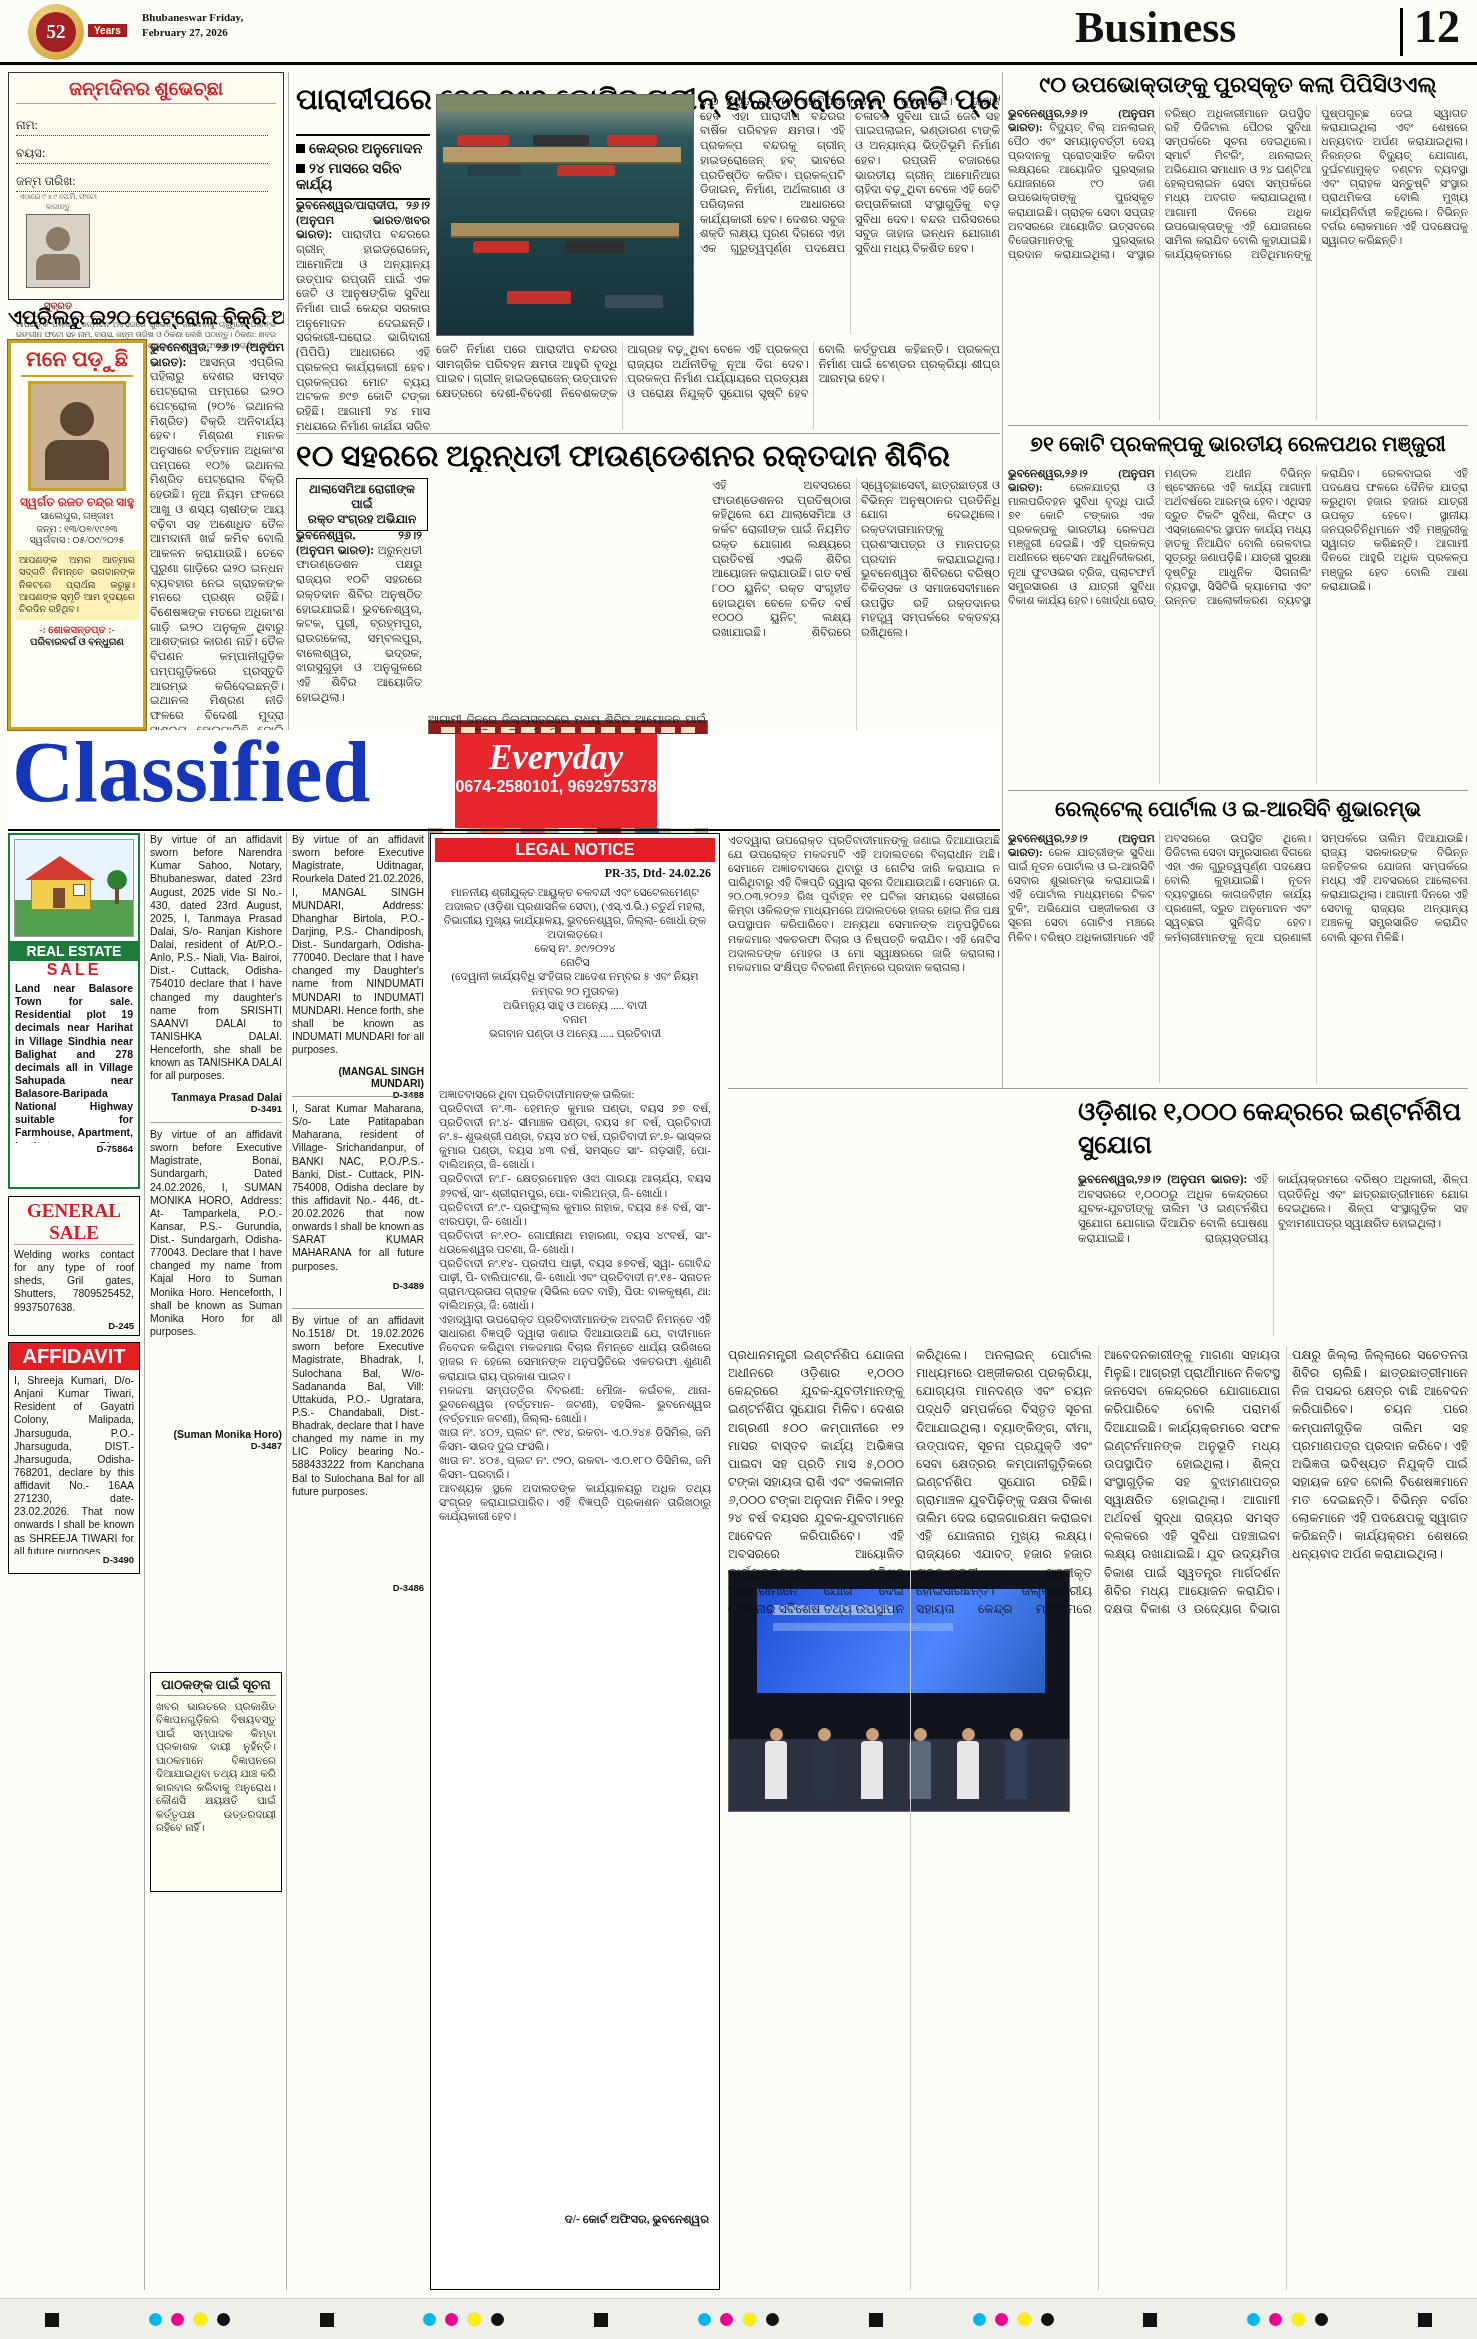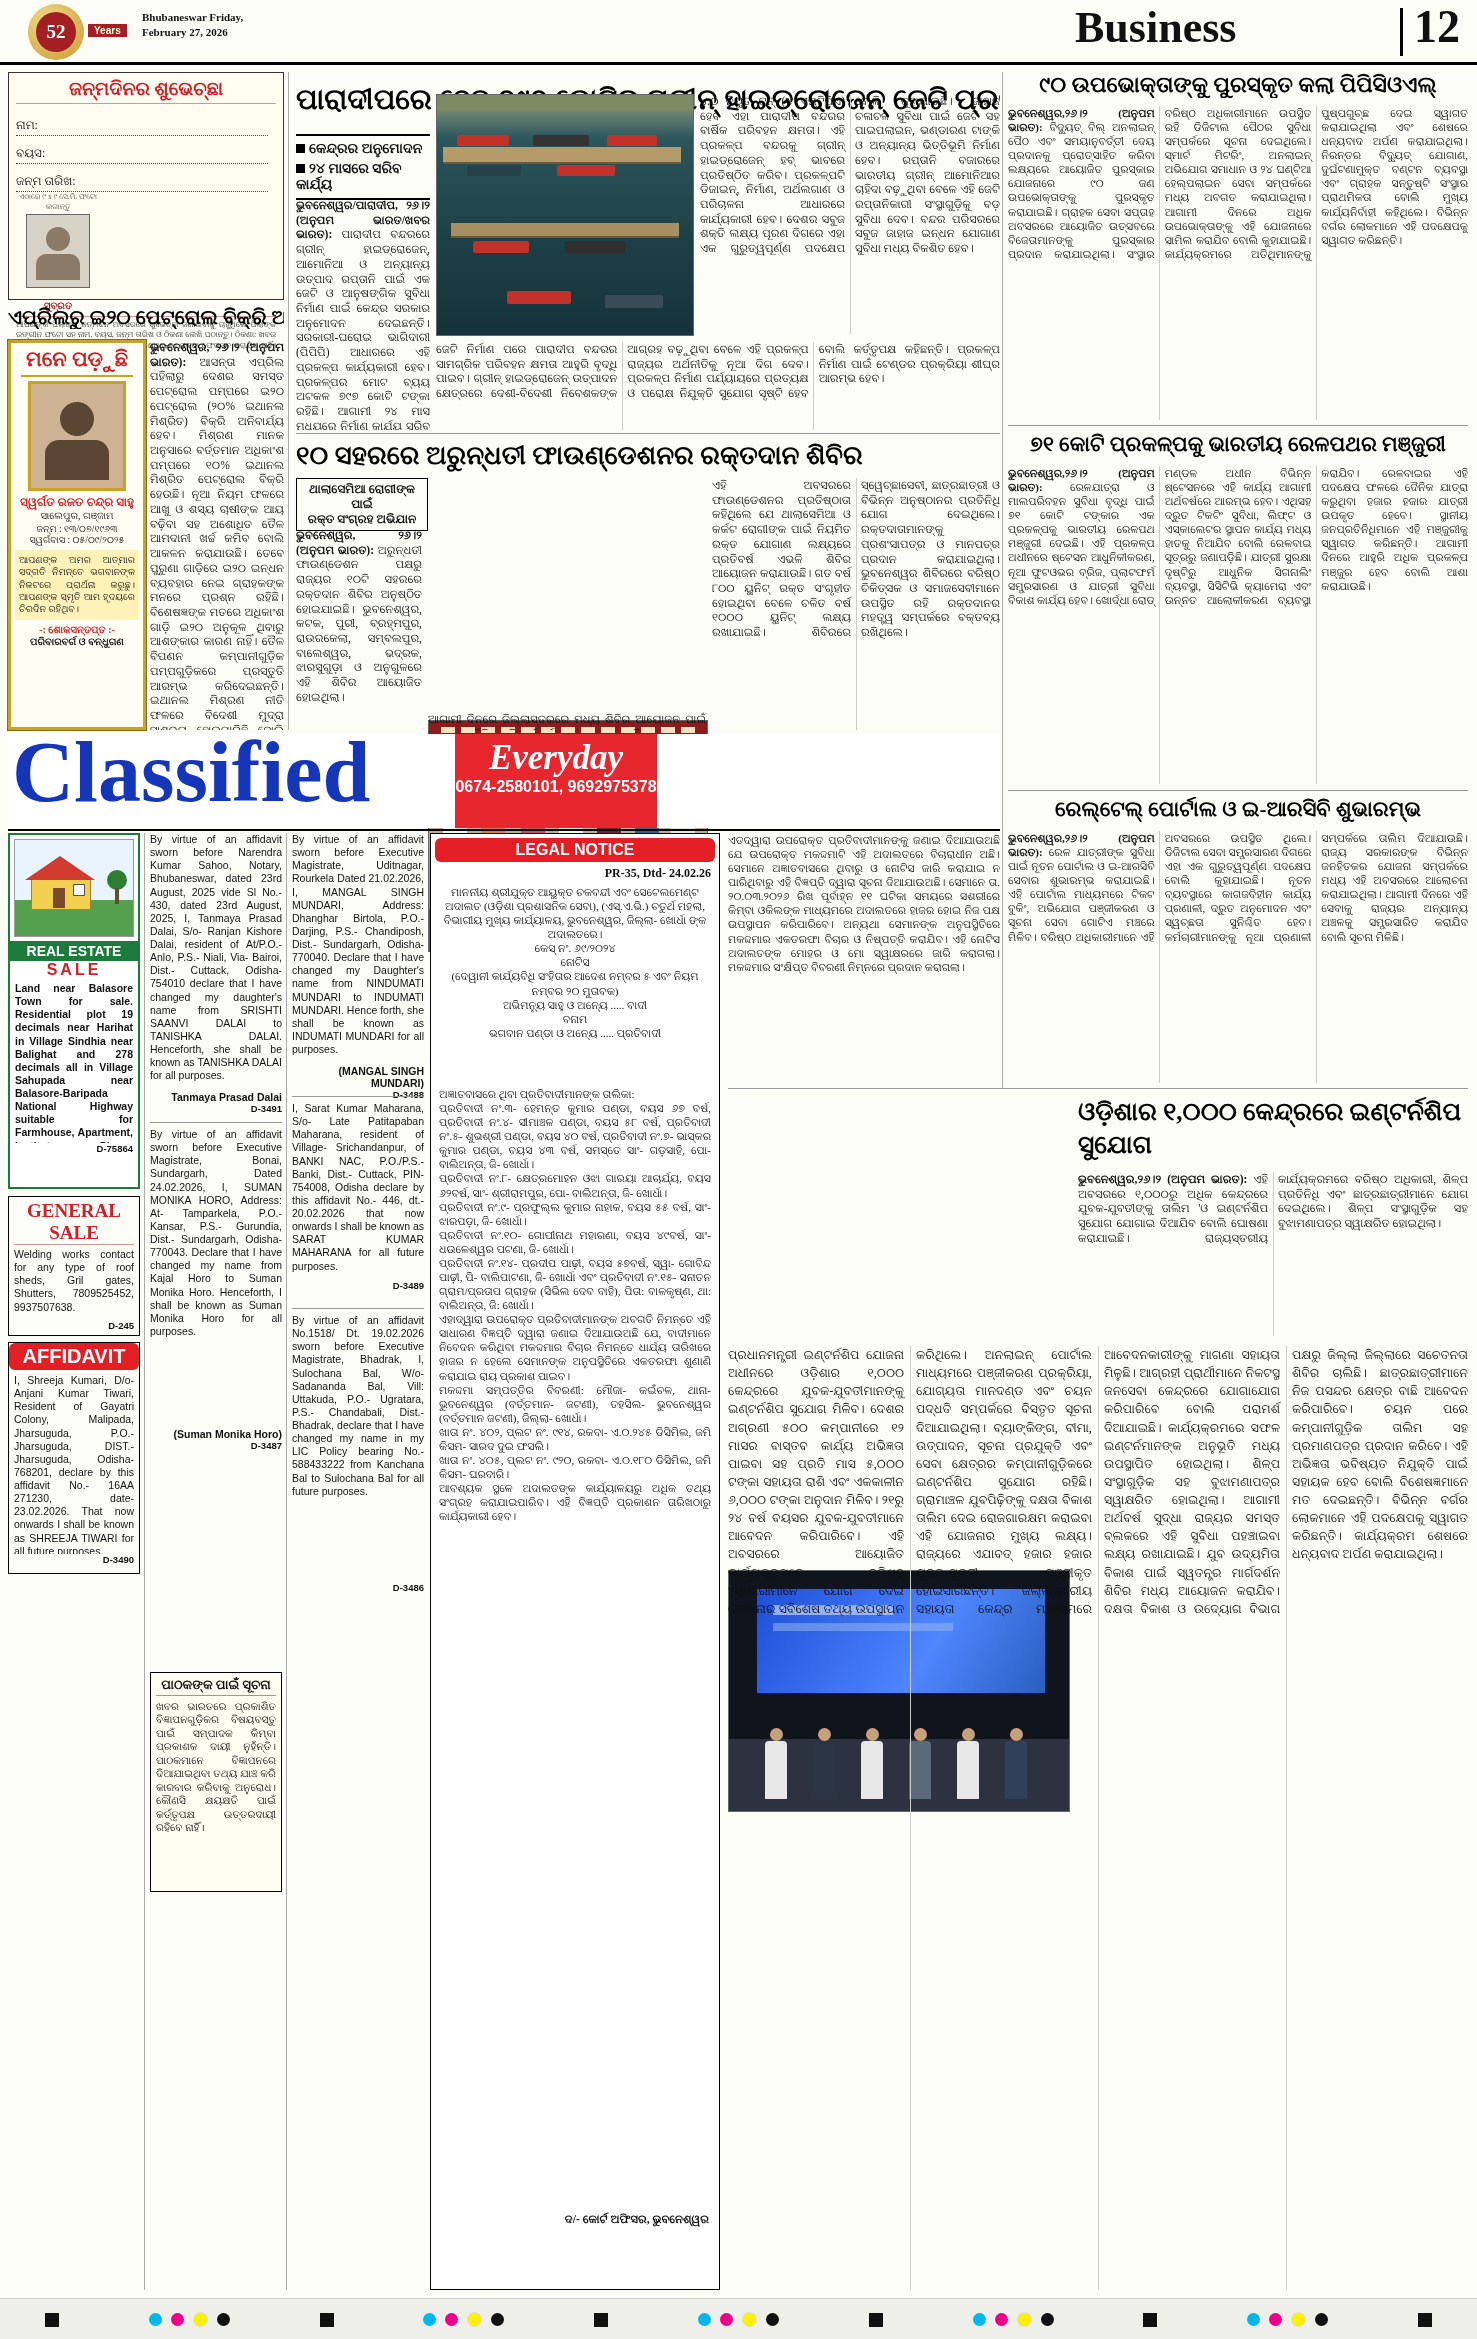--- a/index.html
+++ b/index.html
@@ -17,21 +17,21 @@
   .vrule{background:#aaa;width:1px;}
   .hrule{background:#999;height:1px;}
   .center{text-align:center;}
   .right{text-align:right;}
   .red{color:#d21f26;}
   .pre{white-space:pre-line;}
   .adtext{font-family:"Liberation Sans",sans-serif;font-size:10.5px;line-height:1.25;text-align:justify;overflow:hidden;}
   .adid{font-family:"Liberation Sans",sans-serif;font-size:9.5px;font-weight:bold;text-align:right;}
   .sign{font-family:"Liberation Sans",sans-serif;font-size:10.5px;font-weight:bold;text-align:right;}
   .head-band{background:#e31e24;color:#fff;font-family:"Liberation Sans",sans-serif;
-             font-weight:bold;text-align:center;border-radius:6px;}
+             font-weight:bold;text-align:center;}
   .box{border:1.5px solid #000;}
   
   .photo{overflow:hidden;position:relative;border:1px solid #666;}
   .ship{position:absolute;border-radius:2px;}
   .fig{position:absolute;}
   .fig .head{width:15px;height:15px;border-radius:50%;background:#e9c49a;margin:0 auto;}
   .fig .torso{width:24px;height:46px;border-radius:4px 4px 0 0;margin:0 auto;}
   .sil{position:absolute;bottom:12px;}
   .sil .head{width:13px;height:13px;border-radius:50%;background:#caa07a;margin:0 auto;}
   .sil .torso{width:22px;height:58px;border-radius:4px 4px 0 0;margin:0 auto;}
@@ -133,21 +133,21 @@
   <div class="abs body col2" style="left:700px;top:94px;width:300px;height:240px;">
     <span>୪.୦ ନିୟୁତ ଟନ୍ (୪ ଏମ୍‌ଟିପିଏ) ହେବ ଏହା ପାରାଦୀପ ବନ୍ଦରର ବାର୍ଷିକ ପରିବହନ କ୍ଷମତା। ଏହି ପ୍ରକଳ୍ପ ବନ୍ଦରକୁ ଗ୍ରୀନ୍ ହାଇଡ୍ରୋଜେନ୍ ହବ୍ ଭାବରେ ପ୍ରତିଷ୍ଠିତ କରିବ। ପ୍ରକଳ୍ପଟି ଡିଜାଇନ୍, ନିର୍ମାଣ, ଅର୍ଥଲଗାଣ ଓ ପରିଚାଳନା ଆଧାରରେ କାର୍ଯ୍ୟକାରୀ ହେବ। ଦେଶର ସବୁଜ ଶକ୍ତି ଲକ୍ଷ୍ୟ ପୂରଣ ଦିଗରେ ଏହା ଏକ ଗୁରୁତ୍ୱପୂର୍ଣ୍ଣ ପଦକ୍ଷେପ ବୋଲି କୁହାଯାଇଛି। ଜାହାଜ ଚଳାଚଳ ସୁବିଧା ପାଇଁ ଜେଟି ସହ ପାଇପଲାଇନ, ଭଣ୍ଡାରଣ ଟାଙ୍କି ଓ ଅନ୍ୟାନ୍ୟ ଭିତ୍ତିଭୂମି ନିର୍ମାଣ ହେବ। ରପ୍ତାନି ବଜାରରେ ଭାରତୀୟ ଗ୍ରୀନ୍ ଆମୋନିଆର ଚାହିଦା ବଢ଼ୁଥିବା ବେଳେ ଏହି ଜେଟି ରପ୍ତାନିକାରୀ ସଂସ୍ଥାଗୁଡ଼ିକୁ ବଡ଼ ସୁବିଧା ଦେବ। ବନ୍ଦର ପରିସରରେ ସବୁଜ ଜାହାଜ ଇନ୍ଧନ ଯୋଗାଣ ସୁବିଧା ମଧ୍ୟ ବିକଶିତ ହେବ।</span>
   </div>
 
   <div class="abs body col3" style="left:436px;top:342px;width:564px;height:88px;">
     <span>ଜେଟି ନିର୍ମାଣ ପରେ ପାରାଦୀପ ବନ୍ଦରର ସାମଗ୍ରିକ ପରିବହନ କ୍ଷମତା ଆହୁରି ବୃଦ୍ଧି ପାଇବ। ଗ୍ରୀନ୍ ହାଇଡ୍ରୋଜେନ୍ ଉତ୍ପାଦନ କ୍ଷେତ୍ରରେ ଦେଶୀ-ବିଦେଶୀ ନିବେଶକଙ୍କ ଆଗ୍ରହ ବଢ଼ୁଥିବା ବେଳେ ଏହି ପ୍ରକଳ୍ପ ରାଜ୍ୟର ଅର୍ଥନୀତିକୁ ନୂଆ ଦିଗ ଦେବ। ପ୍ରକଳ୍ପ ନିର୍ମାଣ ପର୍ଯ୍ୟାୟରେ ପ୍ରତ୍ୟକ୍ଷ ଓ ପରୋକ୍ଷ ନିଯୁକ୍ତି ସୁଯୋଗ ସୃଷ୍ଟି ହେବ ବୋଲି କର୍ତ୍ତୃପକ୍ଷ କହିଛନ୍ତି। ପ୍ରକଳ୍ପ ନିର୍ମାଣ ପାଇଁ ଟେଣ୍ଡର ପ୍ରକ୍ରିୟା ଶୀଘ୍ର ଆରମ୍ଭ ହେବ।</span>
   </div>
 
   <div class="abs hrule" style="left:296px;top:433px;width:704px;"></div>
 
-  <div class="abs h1" style="left:296px;top:440px;width:704px;font-size:26px;line-height:32px;">୧୦ ସହରରେ ଅରୁନ୍ଧତୀ ଫାଉଣ୍ଡେଶନର ରକ୍ତଦାନ ଶିବିର</div>
+  <div class="abs h1" style="left:296px;top:440px;width:704px;font-size:30px;line-height:32px;">୧୦ ସହରରେ ଅରୁନ୍ଧତୀ ଫାଉଣ୍ଡେଶନର ରକ୍ତଦାନ ଶିବିର</div>
 
   <div class="abs pre center" style="left:296px;top:478px;width:126px;border:1.5px solid #000;font-size:12px;font-weight:bold;padding:3px 2px;">ଥାଲାସେମିଆ ରୋଗୀଙ୍କ ପାଇଁ
 ରକ୍ତ ସଂଗ୍ରହ ଅଭିଯାନ</div>
 
   <div class="abs body" style="left:296px;top:528px;width:126px;height:202px;">
     <span class="dl">ଭୁବନେଶ୍ୱର, ୨୬।୨ (ଅନୁପମ ଭାରତ):</span>
     <span>ଅରୁନ୍ଧତୀ ଫାଉଣ୍ଡେଶନ ପକ୍ଷରୁ ରାଜ୍ୟର ୧୦ଟି ସହରରେ ରକ୍ତଦାନ ଶିବିର ଅନୁଷ୍ଠିତ ହୋଇଯାଇଛି। ଭୁବନେଶ୍ୱର, କଟକ, ପୁରୀ, ବ୍ରହ୍ମପୁର, ରାଉରକେଲା, ସମ୍ବଲପୁର, ବାଲେଶ୍ୱର, ଭଦ୍ରକ, ଝାରସୁଗୁଡ଼ା ଓ ଅନୁଗୁଳରେ ଏହି ଶିବିର ଆୟୋଜିତ ହୋଇଥିଲା।</span>
   </div>
 
   <div class="abs photo" style="left:428px;top:478px;width:278px;height:230px;background:linear-gradient(180deg,#e7d7bd 0%,#cbb393 40%,#8a6f5a 100%);">

